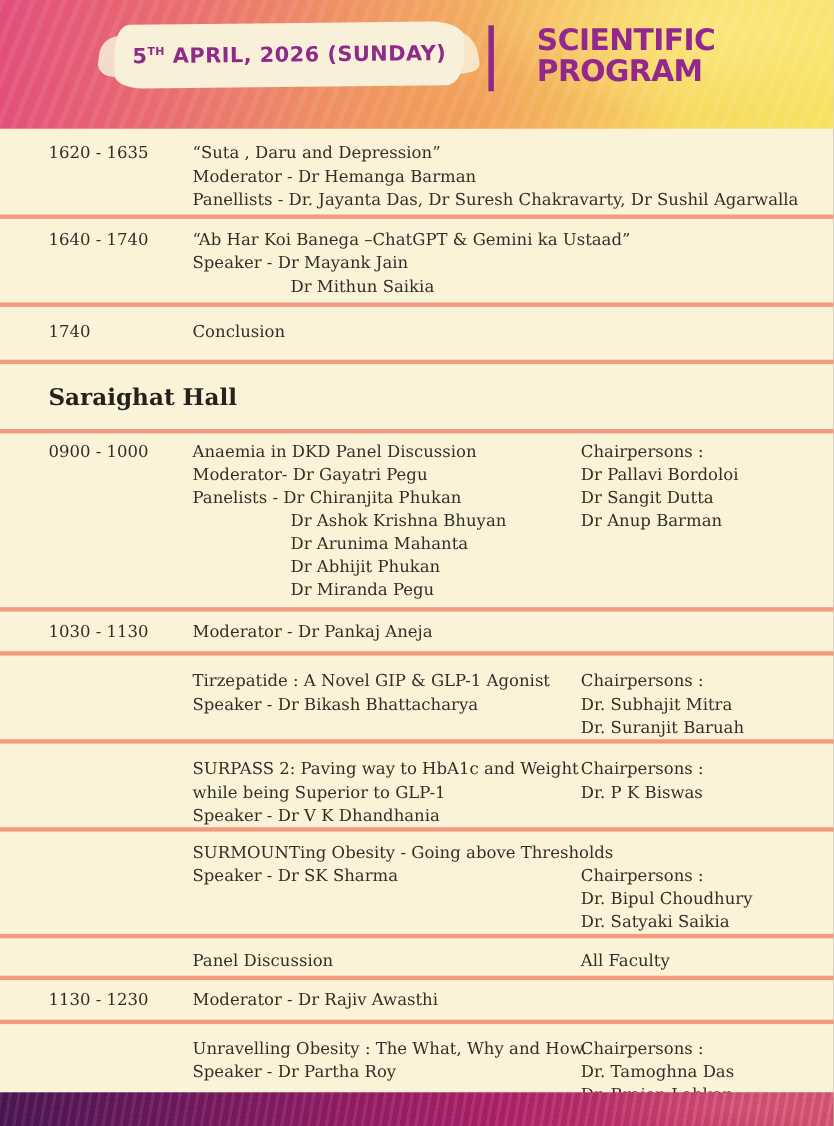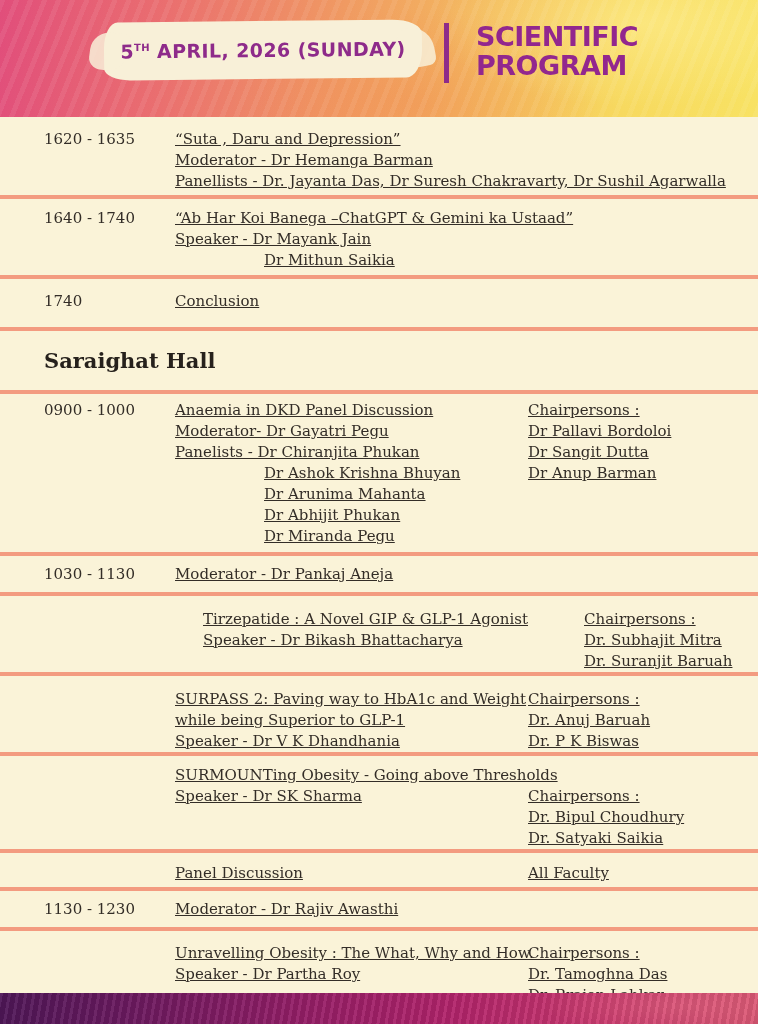--- a/index.html
+++ b/index.html
@@ -52,52 +52,52 @@
     font-family:"DejaVu Sans", sans-serif;
     font-weight:bold; font-size:19px; letter-spacing:.4px;
     color:#8E2B8A; white-space:nowrap;
   }
   .date-text sup { font-size:10px; vertical-align:super; }
   .vbar {
     position:absolute; left:444px; top:23px; width:5px; height:60px;
     background:#8E2B8A; z-index:2;
   }
   .program-title {
-    position:absolute; left:476px; top:22px; z-index:2;
+    position:absolute; left:488px; top:22px; z-index:2;
     font-family:"DejaVu Sans", sans-serif;
     font-weight:bold; font-size:27px; line-height:29px;
     letter-spacing:-.5px; color:#92278E;
   }
 
   
   #rows .row {
     display:grid;
     grid-template-columns:131px 353px 1fr;
     padding-left:44px;
     border-bottom:4px solid #F39B80;
     font-size:15px; line-height:21px;
   }
   #rows .heading-row { display:block; }
   .hall-title { font-size:21px; line-height:24px; font-weight:bold; color:#26211c; }
   .cell.time { white-space:nowrap; }
   .cell.content { white-space:nowrap; }
   .cell.content.span-all { grid-column:2 / 4; }
   .cell.chairs { white-space:nowrap; }
-  .line { height:21px;text-decoration:underline; }
+  .line { height:21px; }
   .line.indent { padding-left:89px; }
   .line.empty { height:21px; }
 
   
   #rows > div:nth-child(1)  { padding-top:12px; padding-bottom:3px; }
   #rows > div:nth-child(2)  { padding-top:9px;  padding-bottom:4px; }
   #rows > div:nth-child(3)  { padding-top:12px; padding-bottom:15px; }
   #rows > div:nth-child(4)  { padding-top:18px; padding-bottom:17px; }
   #rows > div:nth-child(5)  { padding-top:6px;  padding-bottom:5px; }
   #rows > div:nth-child(6)  { padding-top:8px;  padding-bottom:7px; }
-  #rows > div:nth-child(7)  { padding-top:13px; padding-bottom:0;gap:28px; }
+  #rows > div:nth-child(7)  { padding-top:13px; padding-bottom:0; }
   #rows > div:nth-child(8)  { padding-top:13px; padding-bottom:0; }
   #rows > div:nth-child(9)  { padding-top:9px;  padding-bottom:0; }
   #rows > div:nth-child(10) { padding-top:10px; padding-bottom:3px; }
   #rows > div:nth-child(11) { padding-top:8px;  padding-bottom:7px; }
   #rows > div:nth-child(12) { padding-top:12px; padding-bottom:4px; border-bottom:none; }
 
   
   .footer {
     position:absolute; left:0; bottom:0; width:758px; height:31px;
     background:
@@ -189,21 +189,20 @@
       </div>
       <div class="row session-row">
         <div class="cell time"></div>
         <div class="cell content">
           <div class="line">SURPASS 2: Paving way to HbA1c and Weight</div>
           <div class="line">while being Superior to GLP-1</div>
           <div class="line">Speaker - Dr V K Dhandhania</div>
         </div>
         <div class="cell chairs">
           <div class="line">Chairpersons :</div>
-          <div class="line">Dr. Anuj Baruah</div>
           <div class="line">Dr. P K Biswas</div>
         </div>
       </div>
       <div class="row session-row">
         <div class="cell time"></div>
         <div class="cell content">
           <div class="line">SURMOUNTing Obesity - Going above Thresholds</div>
           <div class="line">Speaker - Dr SK Sharma</div>
         </div>
         <div class="cell chairs">

